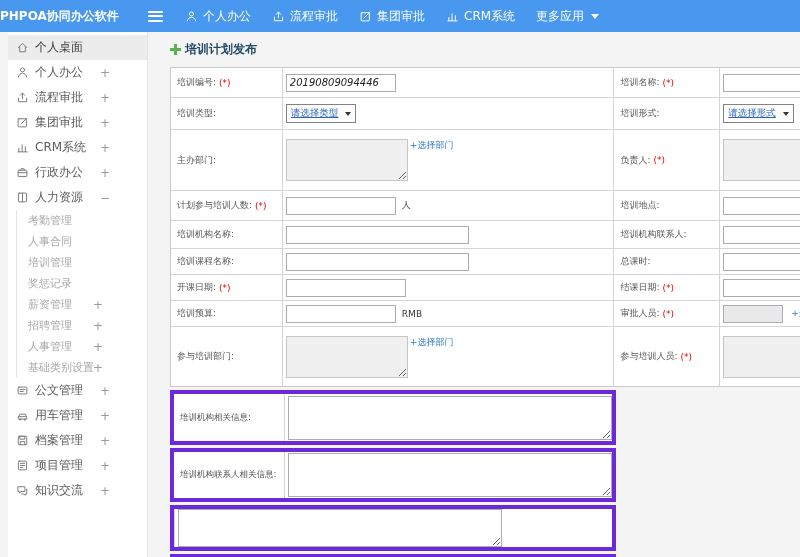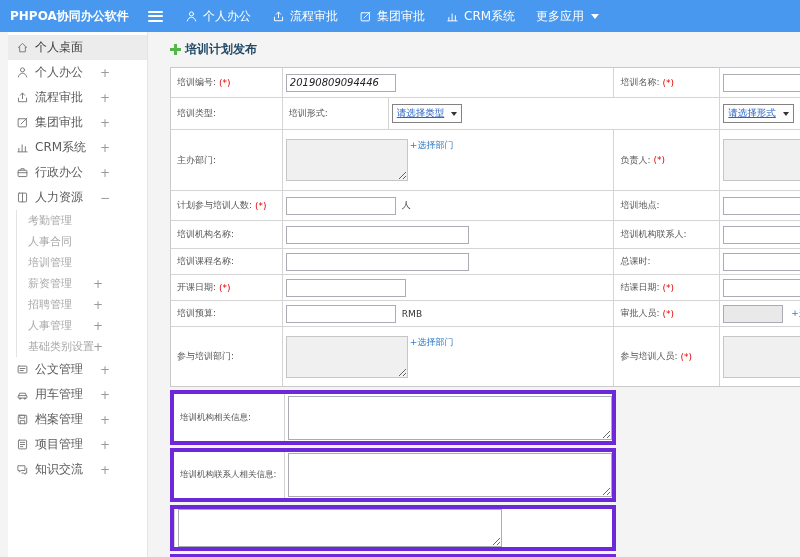--- a/index.html
+++ b/index.html
@@ -1,21 +1,21 @@
 <!DOCTYPE html>
 <html><head>
 <meta charset="utf-8">
 <style>
 *{box-sizing:border-box;margin:0;padding:0}
 html,body{width:800px;height:557px;overflow:hidden}
 body{font-family:"DejaVu Sans","Liberation Sans",sans-serif;background:#f4f4f4;position:relative}
 
 
 .topbar{position:absolute;top:0;left:0;width:800px;height:32px;background:#4798ee;display:flex;align-items:center;color:#fff;z-index:5}
-.logo{width:140px;padding-left:10px;font-size:12px;font-weight:bold;white-space:nowrap}
+.logo{width:140px;font-size:12px;font-weight:bold;white-space:nowrap}
 .hamburger{width:15px;height:11px;margin-left:8px;display:flex;flex-direction:column;justify-content:space-between;cursor:pointer}
 .hamburger i{display:block;height:2px;background:#fff;border-radius:1px}
 .topnav{display:flex;align-items:center;margin-left:18px;gap:13px}
 .nav-item{display:flex;align-items:center;gap:5px;font-size:12px;cursor:pointer;padding:0 4px;white-space:nowrap}
 .icon svg{display:block;fill:none;stroke:currentColor;stroke-width:1.2;stroke-linecap:round;stroke-linejoin:round}
 .nav-item .icon svg{width:13px;height:13px}
 .caret{width:0;height:0;border:4px solid transparent;border-top:5px solid #fff;margin-top:4px;margin-left:2px}
 
 
 .sidebar{position:absolute;top:32px;left:8px;width:140px;bottom:0;background:#fff;border-right:1px solid #e4e4e4;padding-top:3px;font-size:12px;color:#5b5b5b}
@@ -201,20 +201,23 @@
         <div class="sub-item">
           <span>考勤管理</span>
         </div>
         <div class="sub-item">
           <span>人事合同</span>
         </div>
         <div class="sub-item">
           <span>培训管理</span>
         </div>
         <div class="sub-item">
+          <span>奖惩记录</span>
+        </div>
+        <div class="sub-item">
           <span>薪资管理</span>
           <span class="expand">+</span>
         </div>
         <div class="sub-item">
           <span>招聘管理</span>
           <span class="expand">+</span>
         </div>
         <div class="sub-item">
           <span>人事管理</span>
           <span class="expand">+</span>
@@ -299,29 +302,29 @@
               <span class="req">(*)</span>
             </div>
             <div class="cell fld fld-r">
               <input class="ti" style="width: 150px;">
             </div>
           </div>
           <div class="prow" style="height: 32px;">
             <div class="cell lab">
               <span>培训类型:</span>
             </div>
-            <div class="cell lab lab-r">
-              <span>培训形式:</span>
-            </div>
             <div class="cell fld fld-l">
               <span class="sel">
                 <span class="sel-text">请选择类型</span>
                 <span class="sel-caret"></span>
               </span>
             </div>
+            <div class="cell lab lab-r">
+              <span>培训形式:</span>
+            </div>
             <div class="cell fld fld-r">
               <span class="sel">
                 <span class="sel-text">请选择形式</span>
                 <span class="sel-caret"></span>
               </span>
             </div>
           </div>
           <div class="prow" style="height: 61px;">
             <div class="cell lab">
               <span>主办部门:</span>

